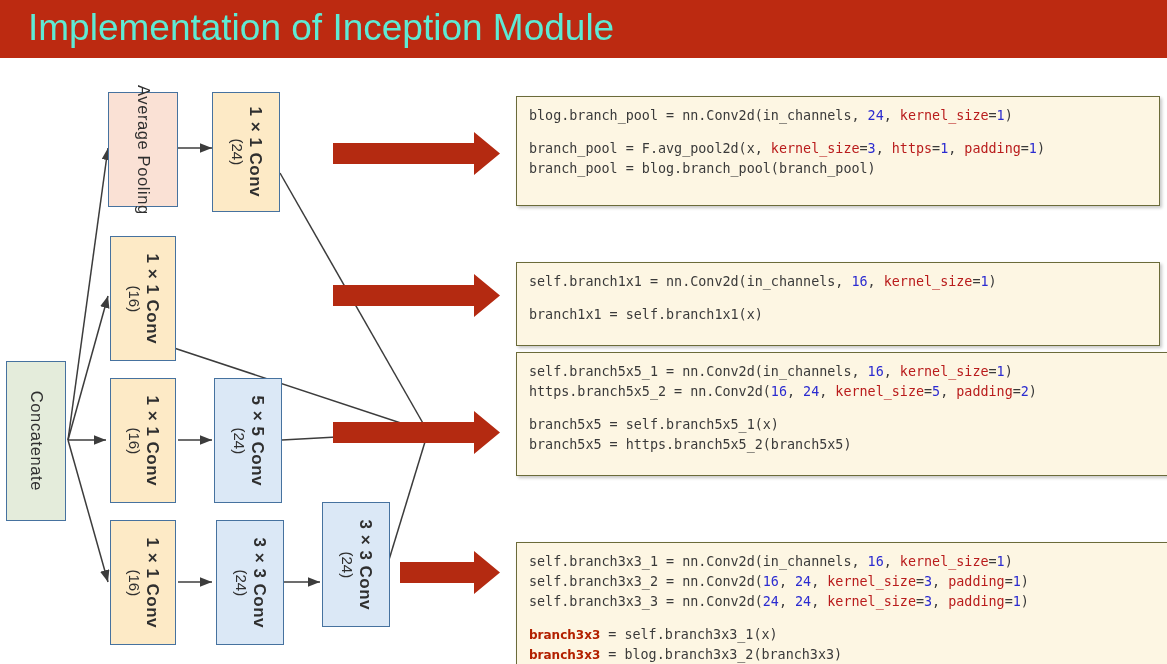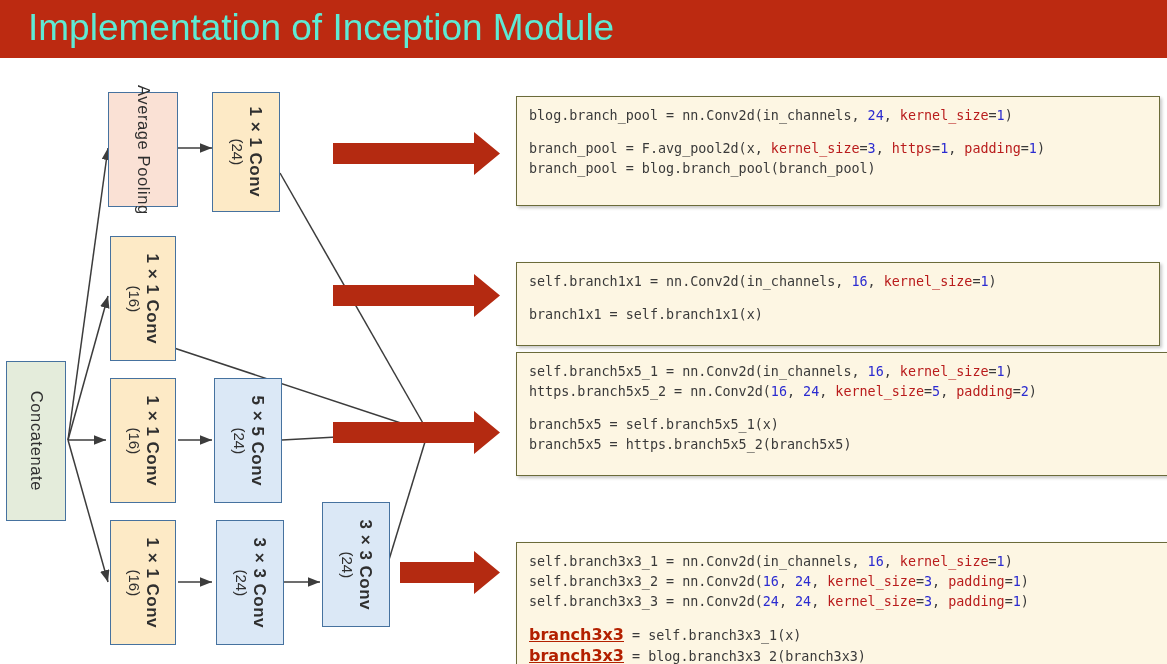--- a/index.html
+++ b/index.html
@@ -66,21 +66,21 @@
   .codeline{
     font-family:"DejaVu Sans Mono", monospace;
     font-size:13.4px;
     line-height:20px;
     color:#3a3a3a;
     white-space:pre;
   }
   .codeline.blank{height:13px;line-height:13px;}
   .tk-num{color:#2b2bd0;}
   .tk-kw{color:#b91c1c;}
-  .tk-red{color:#b32000;font-weight:bold;font-family:"DejaVu Sans", sans-serif;font-size:16px;text-decoration:underline;}
+  .tk-red{color:#b32000;font-weight:bold;font-family:"DejaVu Sans", sans-serif;font-size:12px;}
 
   .watermark{
     position:absolute;right:6px;bottom:4px;
     font-family:"Liberation Sans", sans-serif;
     font-size:10px;color:#e6ded0;
     white-space:nowrap;pointer-events:none;
   }
 </style>
 </head>
 <body>

